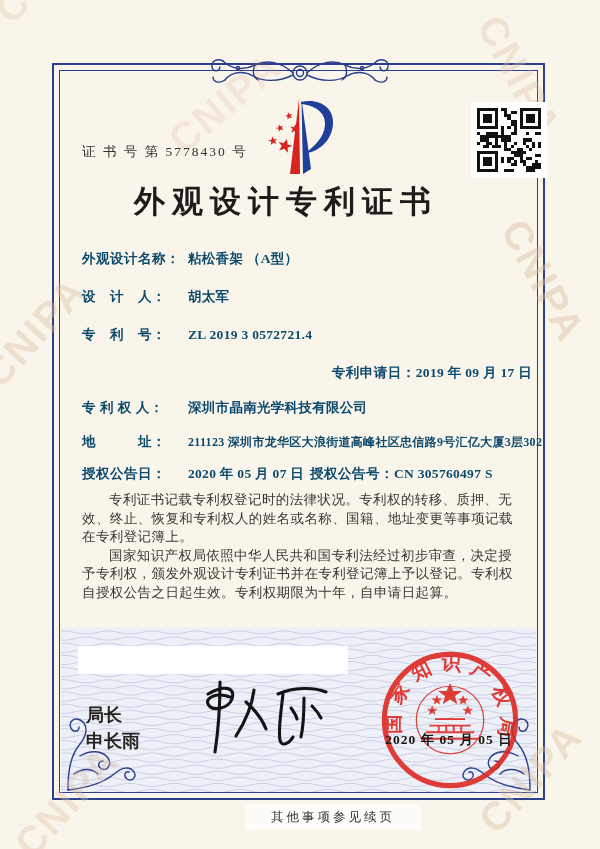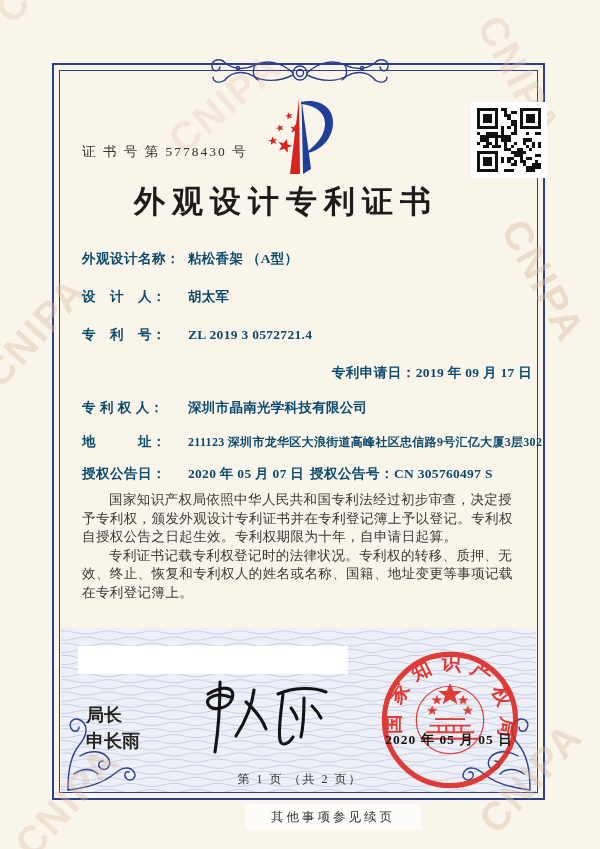--- a/index.html
+++ b/index.html
@@ -298,22 +298,22 @@
     <span class="lab">地　　　址：</span><span class="val val-small">211123 深圳市龙华区大浪街道高峰社区忠信路9号汇亿大厦3层302</span>
   </div>
   <div class="row" style="top:465px;">
     <span class="lab">授权公告日：</span><span class="val">2020 年 05 月 07 日</span>
     <span class="grant-no">
       <span>授权公告号：</span><span class="val">CN 305760497 S</span>
     </span>
   </div>
 
   <div class="body-text">
+    <p>专利证书记载专利权登记时的法律状况。专利权的转移、质押、无效、终止、恢复和专利权人的姓名或名称、国籍、地址变更等事项记载在专利登记簿上。</p>
     <p>国家知识产权局依照中华人民共和国专利法经过初步审查，决定授予专利权，颁发外观设计专利证书并在专利登记簿上予以登记。专利权自授权公告之日起生效。专利权期限为十年，自申请日起算。</p>
-    <p>专利证书记载专利权登记时的法律状况。专利权的转移、质押、无效、终止、恢复和专利权人的姓名或名称、国籍、地址变更等事项记载在专利登记簿上。</p>
   </div>
 
   <div class="white-strip"></div>
 
   <div class="official">
     <div>局长</div>
     <div>申长雨</div>
   </div>
 
   <svg class="signature" width="162" height="82" viewBox="0 0 162 82">
@@ -349,16 +349,15 @@
           <path d="M-26,13 H26"></path>
           <path d="M-30,20 H30"></path>
           <path d="M-12,6 V13 M-4,6 V13 M4,6 V13 M12,6 V13"></path>
         </g>
         <circle r="36" fill="none" stroke-width="1.3"></circle>
       </g>
     </g>
   </svg>
   <div class="seal-date">2020 年 05 月 05 日</div>
 
-  <div class="page-info">第 1 页 （共 2 页）</div>
   <div class="cont-note">其他事项参见续页</div>
 
 </div>
 
 </body></html>

